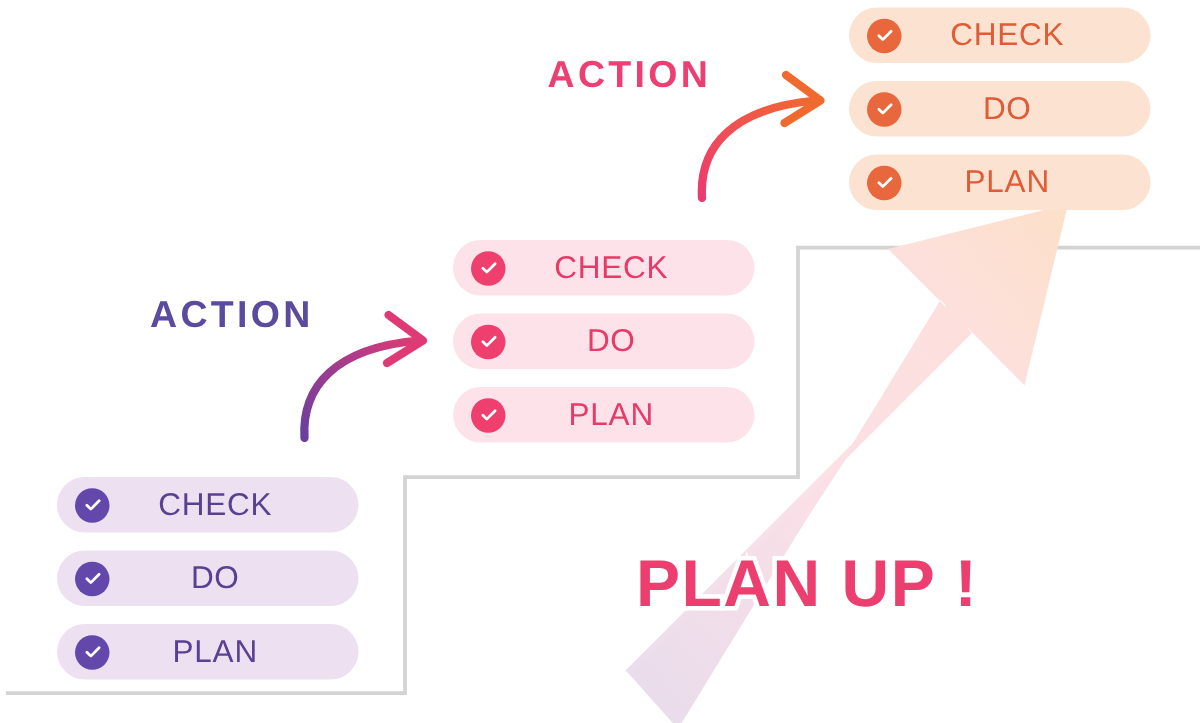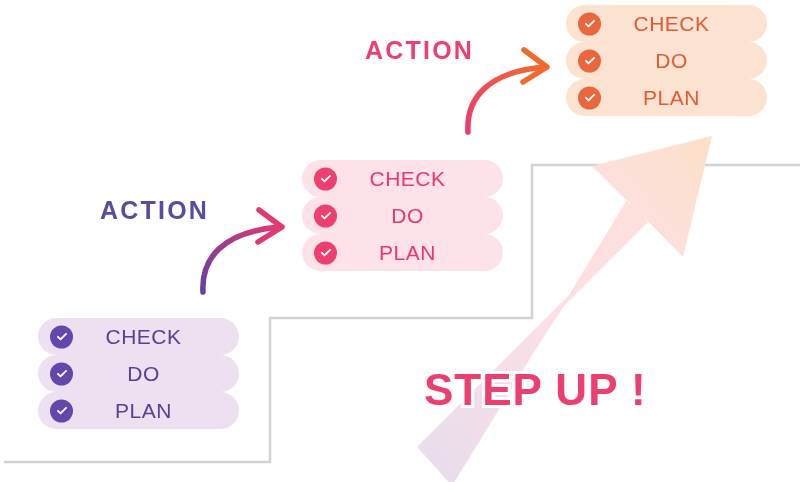--- a/index.html
+++ b/index.html
@@ -43,20 +43,21 @@
   .pill-group {
     position: absolute;
     width: 201px;
   }
   .pill {
     position: relative;
     height: 37px;
     border-radius: 19px;
     display: flex;
     align-items: center;
+    margin-bottom: 12px;
     box-sizing: border-box;
   }
   .pill .check {
     position: absolute;
     left: 12px;
     top: 50%;
     transform: translateY(-50%);
     width: 23px;
     height: 23px;
     border-radius: 50%;
@@ -264,15 +265,15 @@
       <linearGradient id="curveGradUpper" x1="0" y1="1" x2="1" y2="0">
         <stop offset="0%" stop-color="#ec3a6f"></stop>
         <stop offset="55%" stop-color="#ef5350"></stop>
         <stop offset="100%" stop-color="#f0692f"></stop>
       </linearGradient>
     </defs>
     <path d="M 18 92 C 16 58, 38 32, 94 27" fill="none" stroke="url(#curveGradUpper)" stroke-width="5.5" stroke-linecap="round"></path>
     <path d="M 74 10 L 97 27 L 73 42" fill="none" stroke="#f0692f" stroke-width="5.5" stroke-linecap="round" stroke-linejoin="round"></path>
   </svg>
 
-  <div class="stepup">STEP UP !</div>
+  <div class="stepup">PLAN UP !</div>
 
 </div>
 
 </body></html>

